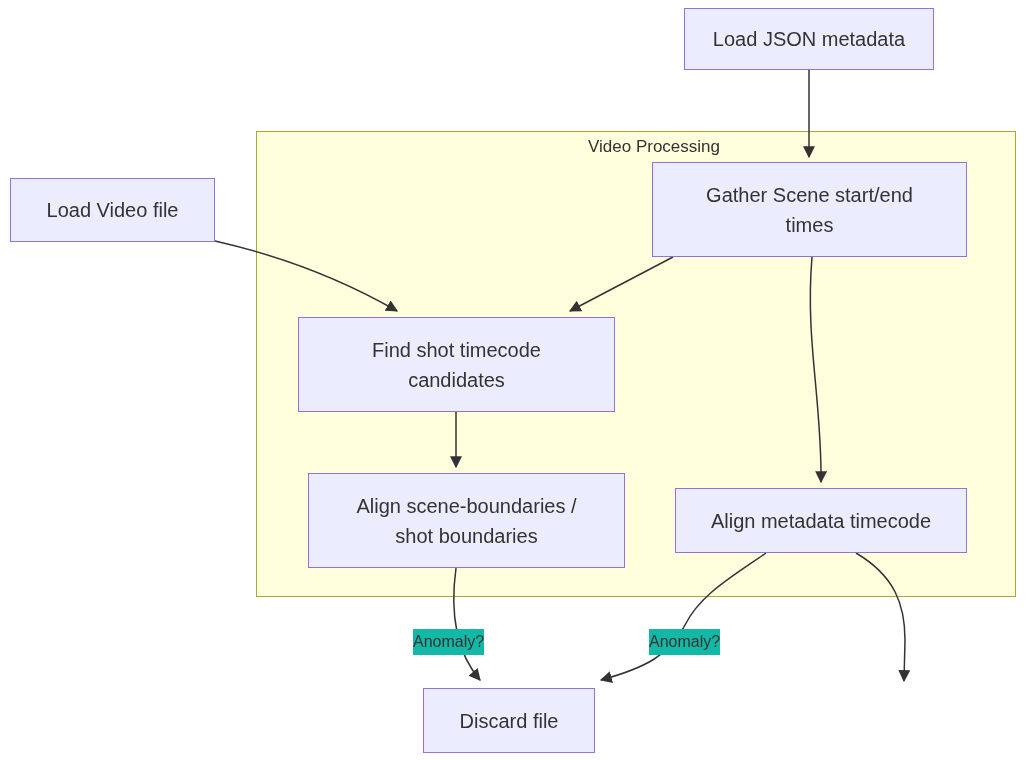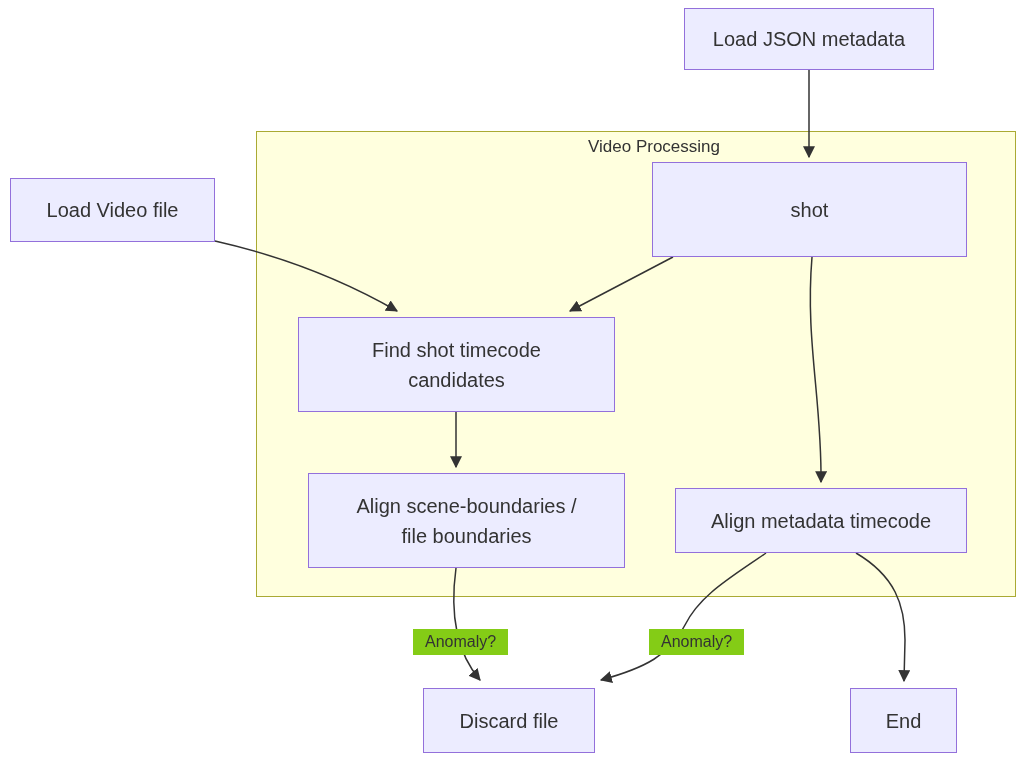--- a/index.html
+++ b/index.html
@@ -43,25 +43,25 @@
     align-items:center;
     justify-content:center;
     text-align:center;
     font-size:20px;
     line-height:1.5;
     color:#333333;
     z-index:2;
   }
   .edge-label{
     position:absolute;
-    background:#84cc16;
+    background:#14b8a6;
     color:#333333;
     font-size:16px;
     line-height:1.4;
-    padding:2px 12px;
+    padding:2px 0;
     z-index:3;
     white-space:nowrap;
   }
 </style>
 </head>
 <body>
 
 <div class="canvas">
 
   <div class="subgraph">
@@ -88,42 +88,40 @@
 
   <div class="node" style="left:684px;top:8px;width:250px;height:62px">
     <span>Load JSON metadata</span>
   </div>
 
   <div class="node" style="left:10px;top:178px;width:205px;height:64px">
     <span>Load Video file</span>
   </div>
 
   <div class="node" style="left:652px;top:162px;width:315px;height:95px">
-    <span>shot</span>
+    <span>Gather Scene start/end</span>
+    <span>times</span>
   </div>
 
   <div class="node" style="left:298px;top:317px;width:317px;height:95px">
     <span>Find shot timecode</span>
     <span>candidates</span>
   </div>
 
   <div class="node" style="left:308px;top:473px;width:317px;height:95px">
     <span>Align scene-boundaries /</span>
-    <span>file boundaries</span>
+    <span>shot boundaries</span>
   </div>
 
   <div class="node" style="left:675px;top:488px;width:292px;height:65px">
     <span>Align metadata timecode</span>
   </div>
 
   <div class="node" style="left:423px;top:688px;width:172px;height:65px">
     <span>Discard file</span>
   </div>
 
-  <div class="node" style="left:850px;top:688px;width:107px;height:65px">
-    <span>End</span>
-  </div>
 
   <div class="edge-label" style="left:413px;top:629px">Anomaly?</div>
 
   <div class="edge-label" style="left:649px;top:629px">Anomaly?</div>
 
 </div>
 
 </body></html>

